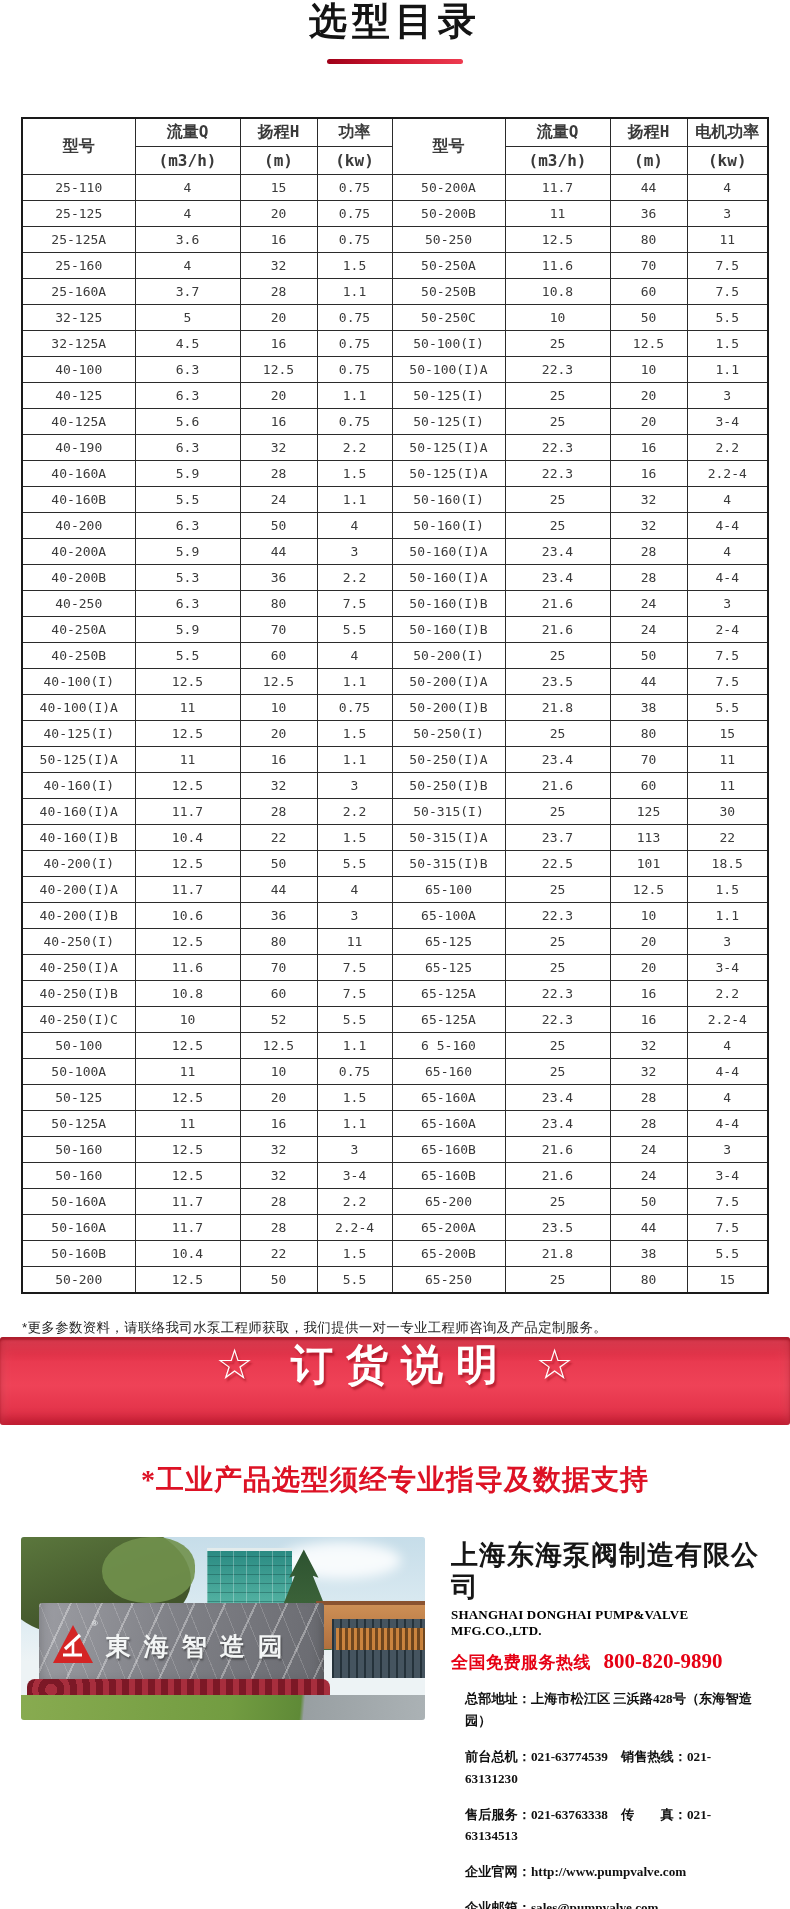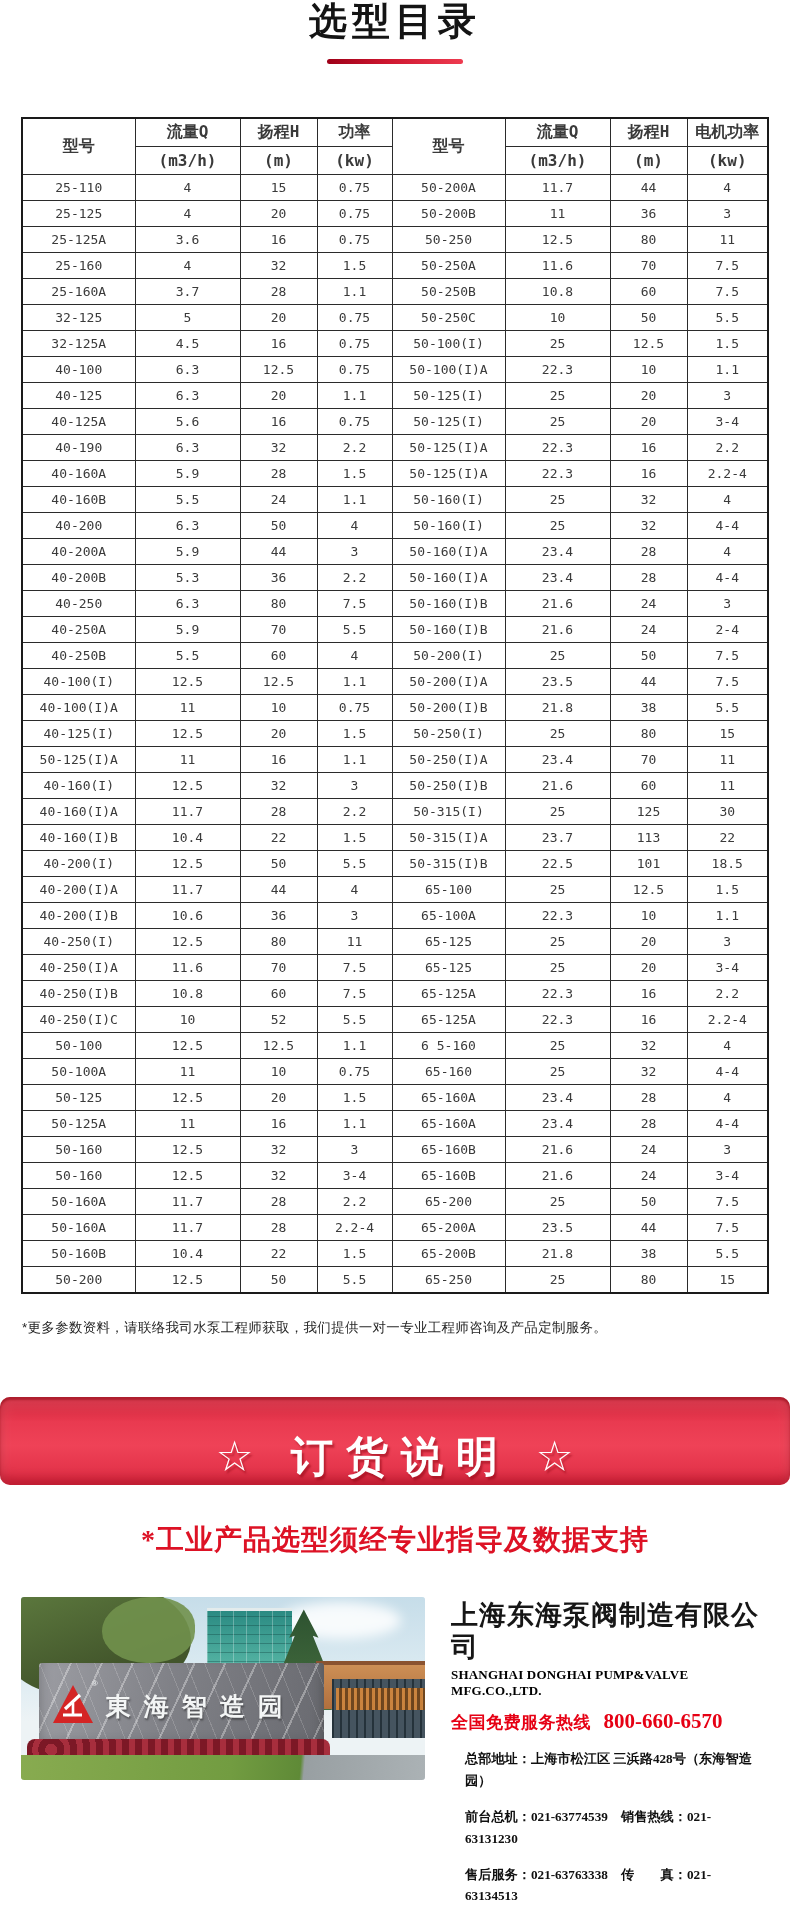--- a/index.html
+++ b/index.html
@@ -37,24 +37,24 @@
   .sel-table thead th{height:27px;font-weight:700;font-size:16px;margin-left:24px;}
   .sel-table tbody td{height:25px;line-height:25px;}
   .sel-table .model{font-size:13px;}
   
   .footnote{
     margin:25px 0 0 22px;font-size:13.5px;color:#262626;letter-spacing:.3px;
     font-family:"Liberation Sans",sans-serif;
   }
   
   .order-banner{
-    margin-top:60px;width:790px;height:88px;border-radius:10px;
+    width:790px;height:88px;border-radius:3px;
     background:linear-gradient(180deg,#cc1a30 0%,#e93a50 28%,#ef4257 55%,#dd2c44 100%);
     box-shadow:inset 0 3px 2px rgba(130,0,14,.45),inset 0 -7px 10px rgba(140,0,16,.38),inset 0 10px 14px rgba(255,255,255,.14);
-    display:flex;align-items:flex-end;justify-content:center;
+    display:flex;align-items:flex-start;justify-content:center;
   }
   .order-banner-text{
     color:#ffffff;font-size:42px;font-weight:900;letter-spacing:13px;
     text-shadow:2px 3px 2px rgba(140,5,18,.5);
     transform:translateX(6px);
   }
   
   .order-notes{margin-top:34px;text-align:center;}
   .order-notes p{
     margin:8px;line-height:42px;font-size:28px;font-weight:700;
@@ -641,21 +641,21 @@
       <div class="wall-text">東海智造园</div>
       <div class="ph-hedge"></div>
       <div class="ph-lawn"></div>
     </div>
 
     <div class="info">
       <div class="company-name-cn">上海东海泵阀制造有限公司</div>
       <div class="company-name-en">SHANGHAI DONGHAI PUMP&amp;VALVE MFG.CO.,LTD.</div>
       <div class="hotline">
         <span class="hotline-label">全国免费服务热线</span>
-        <span class="hotline-number">800-660-6570</span>
+        <span class="hotline-number">800-820-9890</span>
       </div>
       <div class="contacts">
         <p>总部地址：上海市松江区 三浜路428号（东海智造园）</p>
         <p>前台总机：021-63774539　销售热线：021-63131230</p>
         <p>售后服务：021-63763338　传　　真：021-63134513</p>
         <p>企业官网：http://www.pumpvalve.com</p>
         <p>企业邮箱：sales@pumpvalve.com</p>
       </div>
     </div>
 

